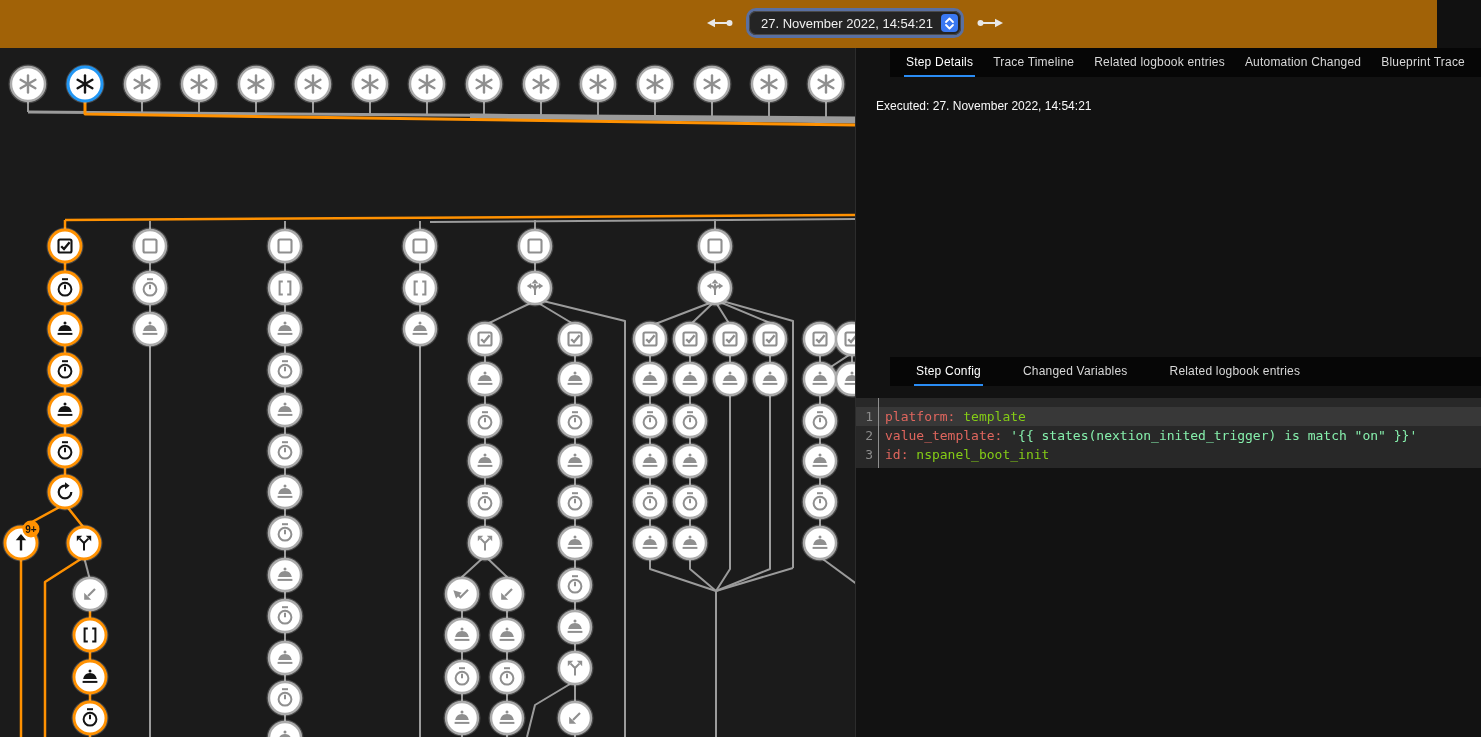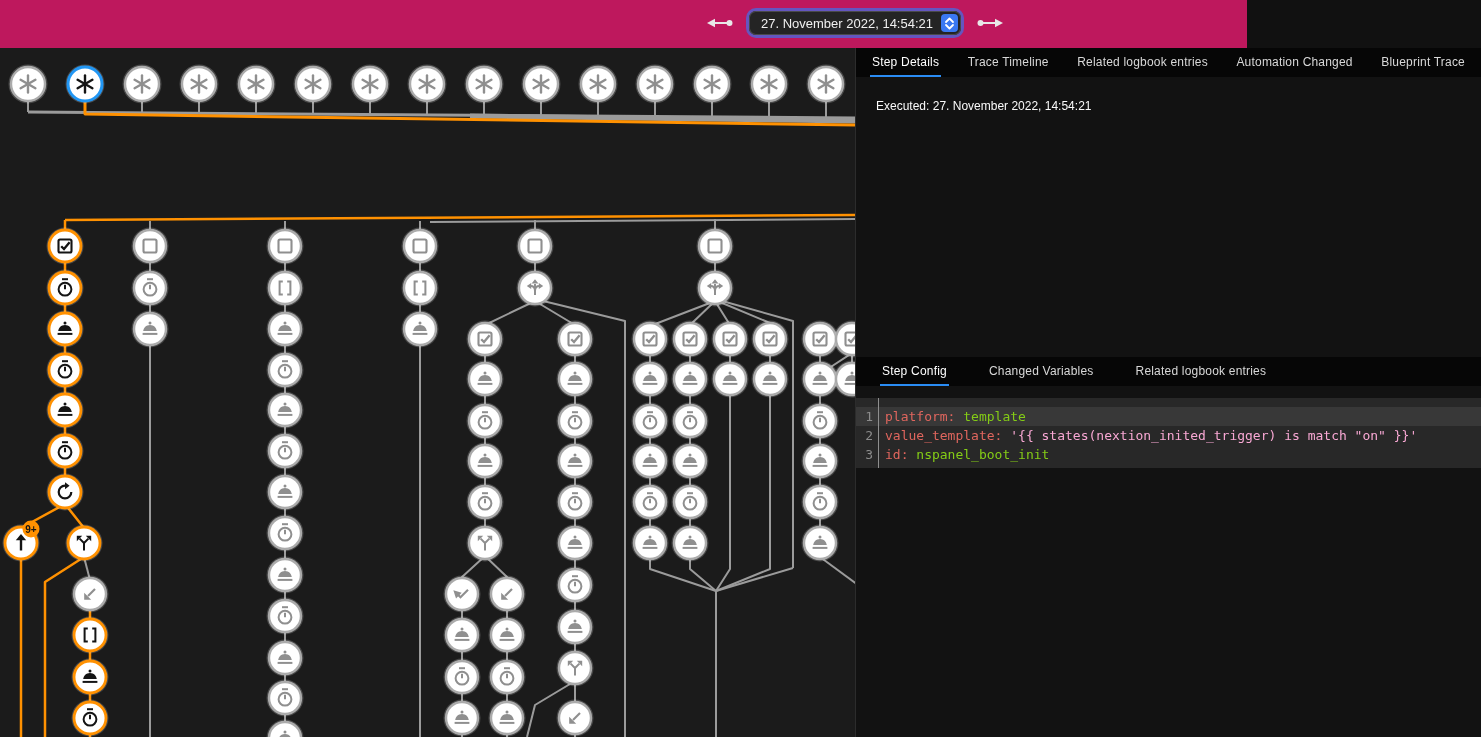--- a/index.html
+++ b/index.html
@@ -1,20 +1,20 @@
 <!DOCTYPE html>
 <html><head>
 <meta charset="utf-8">
 <style>
   * { margin:0; padding:0; box-sizing:border-box; }
   html,body { width:1481px; height:737px; overflow:hidden; background:#111; }
   body { font-family:"Liberation Sans", sans-serif; color:#eee; position:relative; }
 
   
-  .topbar { position:absolute; left:0; top:0; width:1247px; height:48px; background:#be185d; z-index:5; }
+  .topbar { position:absolute; left:0; top:0; width:1437px; height:48px; background:#a16207; z-index:5; }
   .trace-controls { position:absolute; left:855px; top:11px; transform:translateX(-50%);
     display:flex; align-items:center; gap:14px; }
   .nav-btn { width:30px; height:18px; display:flex; align-items:center; justify-content:center; cursor:pointer; }
   .trace-select { display:flex; align-items:center; gap:8px; background:#242424; border-radius:7px;
     padding:2px 3px 2px 12px; height:24px; box-shadow:0 0 0 3px rgba(52,120,246,.65), inset 0 0 0 1px #4a4a4a;
     color:#f0f0f0; font-size:13px; cursor:pointer; }
   .stepper { width:17px; height:18px; background:#3a78f2; border-radius:4px; display:flex;
     align-items:center; justify-content:center; }
 
   
@@ -29,39 +29,39 @@
   .node.a .body { stroke:#ff9101; stroke-width:2.8; }
   .node.s .body { stroke:#2196f3; stroke-width:3; }
   .node.i { color:#8f8f8f; }
   .node.a, .node.s { color:#141414; }
   .badge circle { fill:#ff9101; }
   .badge text { fill:#151515; font:bold 10px "Liberation Sans",sans-serif; }
 
   
   .panel { position:absolute; left:855px; top:48px; width:626px; height:689px; background:#121212;
     border-left:1px solid #2c2c2c; }
-  .tabbar { display:flex; align-items:stretch; background:#060606; height:29px; padding:0 14px; }
+  .tabbar { display:flex; align-items:stretch; background:#060606; height:29px; padding:0 14px;margin-left:34px; }
   .tabbar.spread { justify-content:space-between; }
   .tabbar.leftal { justify-content:flex-start; gap:38px;padding-left:24px; }
   .tab { display:flex; align-items:center; font-size:12px; color:#d8d8d8; letter-spacing:.2px;
     cursor:pointer; border-bottom:2px solid transparent; padding:0 2px; white-space:nowrap; }
   .tab.active { border-bottom-color:#2a8cf4; color:#fff; }
   .executed { font-size:12px; color:#fafafa; padding:22px 20px; }
 
   .subpanel { position:absolute; left:0; top:309px; width:626px; }
   .codewrap { margin-top:12px; background:#282828; font-family:"DejaVu Sans Mono", monospace;
     font-size:13px; line-height:19px; padding-top:9px; padding-bottom:4px; }
   .cline { display:flex; }
   .cline.activeline { background:#383838; }
   .gut { width:22px; flex:0 0 22px; text-align:right; color:#8c8c8c; padding-right:5px; }
   .codewrap { position:relative; }
   .codewrap:before { content:""; position:absolute; left:22px; top:0; bottom:0; width:1px; background:#8f8f8f; }
   .ctext { padding-left:7px; white-space:pre; color:#f2f2f2; }
   .tok-key { color:#e0665e; }
-  .tok-str { color:#f9a8d4; }
+  .tok-str { color:#86efac; }
   .tok-plain { color:#84cc16; }
 </style>
 </head>
 <body>
 
 <div class="topbar">
   <div class="trace-controls">
     <div class="nav-btn">
       <svg width="28" height="16" viewBox="0 0 28 16">
         <g>

